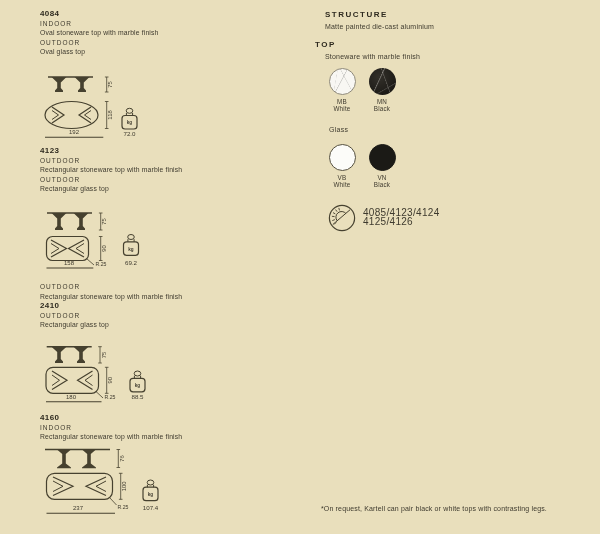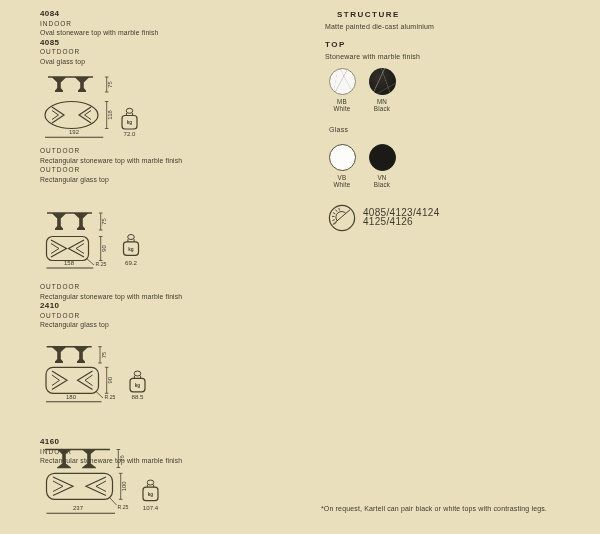--- a/index.html
+++ b/index.html
@@ -49,21 +49,20 @@
 </style>
 </head>
 <body>
 
 <div class="abs" style="left:0;top:0;width:600px;height:480px">
 
   <div class="abs pinfo" style="left:40px;top:9px">
     <div class="code">4084</div>
     <div class="loc">INDOOR</div>
     <div class="desc">Oval stoneware top with marble finish</div>
-    <div class="code">4085</div>
     <div class="loc">OUTDOOR</div>
     <div class="desc">Oval glass top</div>
   </div>
 
   <svg class="abs" style="left:40px;top:72px" width="105" height="70" viewBox="0 0 105 70">
     <g>
       <path class="ink" stroke-width="1.5" d="M8,5 L53,5"></path>
       <path class="inkfill" d="M11.5,5 L26.5,5 L20.8,10.5 L20.8,16 L23,18.6 L23,20 L15,20 L15,18.6 L17.2,16 L17.2,10.5 Z"></path>
       <path class="inkfill" d="M34.5,5 L49.5,5 L43.8,10.5 L43.8,16 L46,18.6 L46,20 L38,20 L38,18.6 L40.2,16 L40.2,10.5 Z"></path>
     </g>
@@ -89,20 +88,21 @@
     <g>
       <ellipse class="ink" stroke-width="1" cx="89.5" cy="38.8" rx="3.3" ry="2.5"></ellipse>
       <path class="ink" stroke-width="1" d="M86.4,41 L86.4,43.6 M92.6,41 L92.6,43.6"></path>
       <rect class="ink" stroke-width="1.2" x="82" y="43.5" width="15" height="13.5" rx="3"></rect>
       <text font-size="4.6" font-weight="bold" text-anchor="middle" x="89.5" y="52.3">kg</text>
     </g>
     <text font-size="6.2" text-anchor="middle" x="89.5" y="63.5">72.0</text>
   </svg>
 
   <div class="abs pinfo" style="left:40px;top:146px">
+    <div class="code">4123</div>
     <div class="loc">OUTDOOR</div>
     <div class="desc">Rectangular stoneware top with marble finish</div>
     <div class="loc">OUTDOOR</div>
     <div class="desc">Rectangular glass top</div>
   </div>
 
   <svg class="abs" style="left:40px;top:208px" width="105" height="62" viewBox="0 0 105 62">
     <g>
       <path class="ink" stroke-width="1.5" d="M7,5 L52,5"></path>
       <path class="inkfill" d="M11.5,5 L26.5,5 L20.8,10.5 L20.8,18 L23,20.6 L23,22 L15,22 L15,20.6 L17.2,18 L17.2,10.5 Z"></path>
@@ -179,21 +179,21 @@
     </g>
     <g>
       <ellipse class="ink" stroke-width="1" cx="97.5" cy="31.5" rx="3.3" ry="2.5"></ellipse>
       <path class="ink" stroke-width="1" d="M94.4,33.7 L94.4,36.3 M100.6,33.7 L100.6,36.3"></path>
       <rect class="ink" stroke-width="1.2" x="90" y="36.3" width="15" height="13.5" rx="3"></rect>
       <text font-size="4.6" font-weight="bold" text-anchor="middle" x="97.5" y="45.1">kg</text>
     </g>
     <text font-size="6.2" text-anchor="middle" x="97.5" y="56.5">88.5</text>
   </svg>
 
-  <div class="abs pinfo" style="left:40px;top:437px">
+  <div class="abs pinfo" style="left:40px;top:413px">
     <div class="code">4160</div>
     <div class="loc">INDOOR</div>
     <div class="desc">Rectangular stoneware top with marble finish</div>
   </div>
 
   <svg class="abs" style="left:40px;top:445px" width="128" height="72" viewBox="0 0 128 72">
     <g>
       <path class="ink" stroke-width="1.5" d="M5,4.5 L70,4.5"></path>
       <path class="inkfill" d="M17,4.5 L31,4.5 L25.8,9 L25.8,18.5 L31,22.6 L31,23.3 L17,23.3 L17,22.6 L22.2,18.5 L22.2,9 Z"></path>
       <path class="inkfill" d="M42,4.5 L56,4.5 L50.8,9 L50.8,18.5 L56,22.6 L56,23.3 L42,23.3 L42,22.6 L47.2,18.5 L47.2,9 Z"></path>
@@ -223,24 +223,24 @@
     </g>
     <g>
       <ellipse class="ink" stroke-width="1" cx="110.5" cy="37.5" rx="3.3" ry="2.5"></ellipse>
       <path class="ink" stroke-width="1" d="M107.4,39.7 L107.4,42.3 M113.6,39.7 L113.6,42.3"></path>
       <rect class="ink" stroke-width="1.2" x="103" y="42.2" width="15" height="13.5" rx="3"></rect>
       <text font-size="4.6" font-weight="bold" text-anchor="middle" x="110.5" y="51">kg</text>
     </g>
     <text font-size="6.2" text-anchor="middle" x="110.5" y="64.5">107.4</text>
   </svg>
 
-  <div class="abs h3" style="left:337px;top:10px">STRUCTURE</div>
+  <div class="abs h3" style="left:325px;top:10px">STRUCTURE</div>
   <div class="abs ptext" style="left:325px;top:22.5px">Matte painted die-cast aluminium</div>
 
-  <div class="abs h3" style="left:325px;top:40px">TOP</div>
+  <div class="abs h3" style="left:315px;top:40px">TOP</div>
   <div class="abs ptext" style="left:325px;top:52.5px">Stoneware with marble finish</div>
 
   <div class="abs swatch-row" style="left:322px;top:68px">
     <div class="swatch">
       <div class="circle marble-white"></div>
       <div class="sw-label">
         <div>MB</div>
         <div>White</div>
       </div>
     </div>

